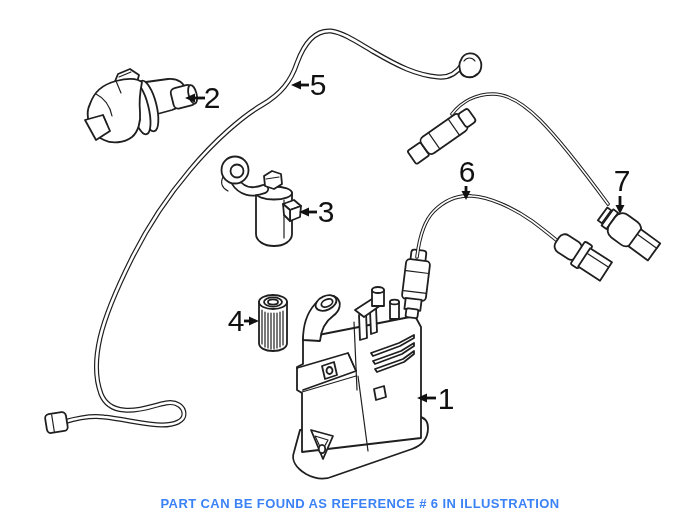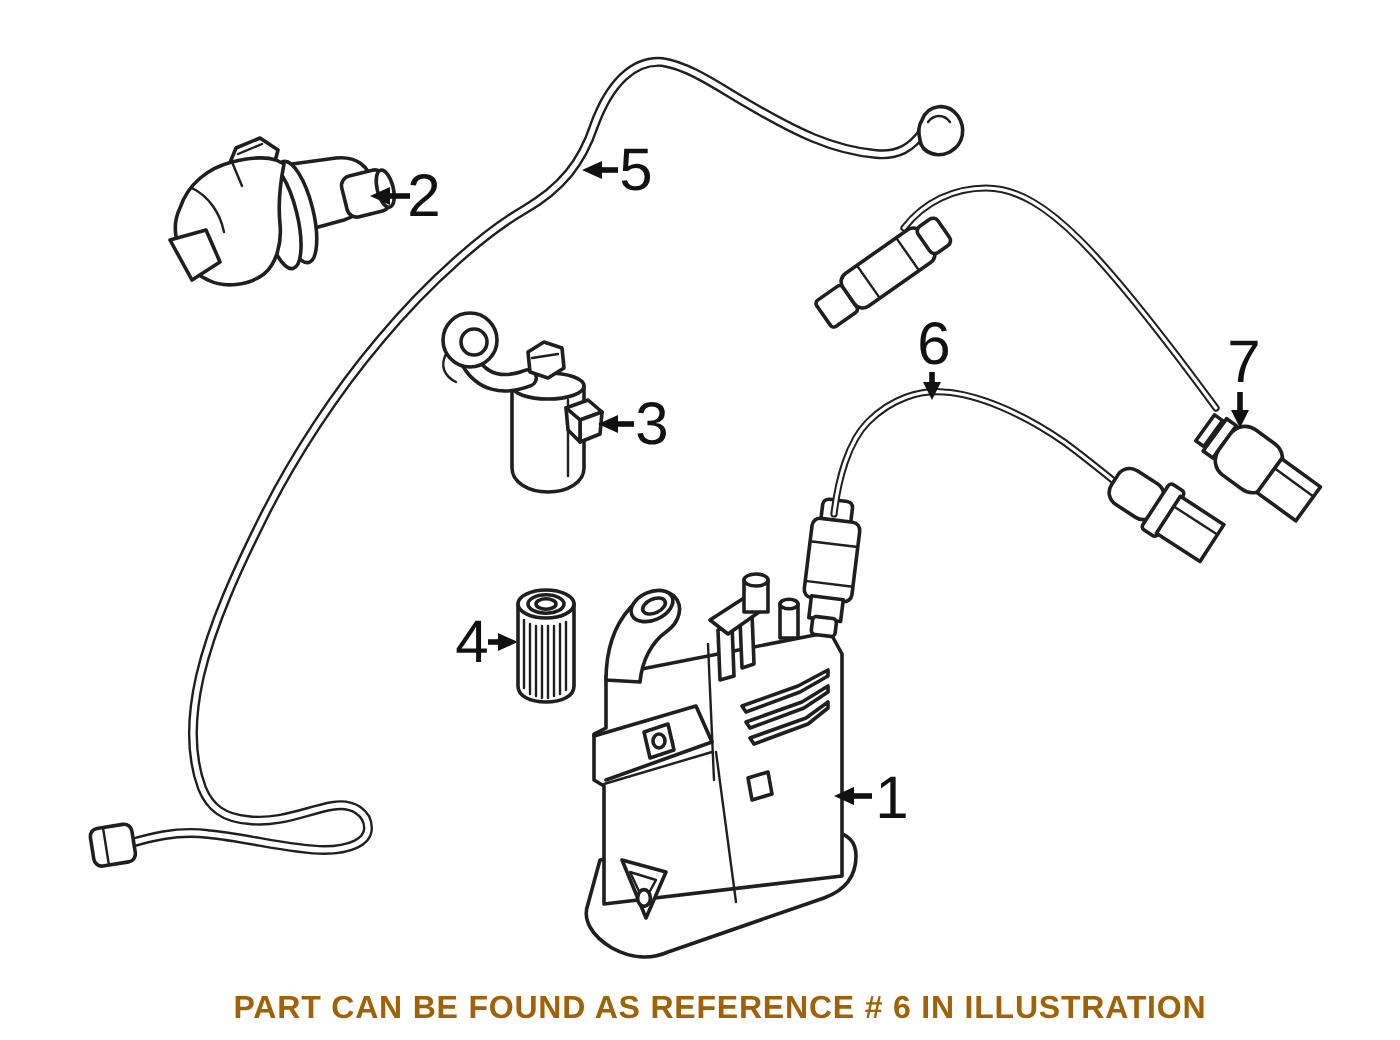--- a/index.html
+++ b/index.html
@@ -12,21 +12,21 @@
   .tube-o{fill:none;stroke:#1f1f1f;stroke-width:5;stroke-linecap:round;}
   .tube-i{fill:none;stroke:#ffffff;stroke-width:2.6;stroke-linecap:round;}
   .cbl-o{fill:none;stroke:#1f1f1f;stroke-width:3.6;stroke-linecap:round;}
   .cbl-i{fill:none;stroke:#ffffff;stroke-width:1.6;stroke-linecap:round;}
   .hose-o{fill:none;stroke:#1f1f1f;stroke-width:10;stroke-linecap:round;}
   .hose-i{fill:none;stroke:#ffffff;stroke-width:6.5;stroke-linecap:round;}
   .callout-num{font-family:"Liberation Sans",sans-serif;font-size:30px;fill:#111;}
   .arrow-shaft{stroke:#111;stroke-width:2.8;}
   .arrow-head{fill:#111;stroke:none;}
   .caption{position:absolute;left:0;right:0;top:496px;text-align:center;
-           font-weight:bold;font-size:16px;letter-spacing:.4px;color:#a16207;padding-left:20px;}
+           font-weight:bold;font-size:13px;letter-spacing:.4px;color:#3b82f6;padding-left:20px;}
 </style>
 </head>
 <body>
 
 <div class="stage">
 <svg width="700" height="520" viewBox="0 0 700 520">
 
   <g>
     <path class="tube-o" d="M 462,65 C 456,74 449,78 438,77 C 416,75 398,66 374,52 C 360,44 345,33 331,31 C 317,30 305,41 297,63 C 291,81 281,94 262,105 C 243,116 215,140 190,170 C 168,196 147,228 132,258 C 119,284 106,312 100,338 C 95,360 95,378 101,394 C 105,404 112,409 124,410 C 140,412 154,405 166,403 C 177,401 184,407 184,414 C 184,421 175,425 162,425 C 146,425 124,419 104,417 C 88,415 74,419 64,422"></path>
     <path class="tube-i" d="M 462,65 C 456,74 449,78 438,77 C 416,75 398,66 374,52 C 360,44 345,33 331,31 C 317,30 305,41 297,63 C 291,81 281,94 262,105 C 243,116 215,140 190,170 C 168,196 147,228 132,258 C 119,284 106,312 100,338 C 95,360 95,378 101,394 C 105,404 112,409 124,410 C 140,412 154,405 166,403 C 177,401 184,407 184,414 C 184,421 175,425 162,425 C 146,425 124,419 104,417 C 88,415 74,419 64,422"></path>

